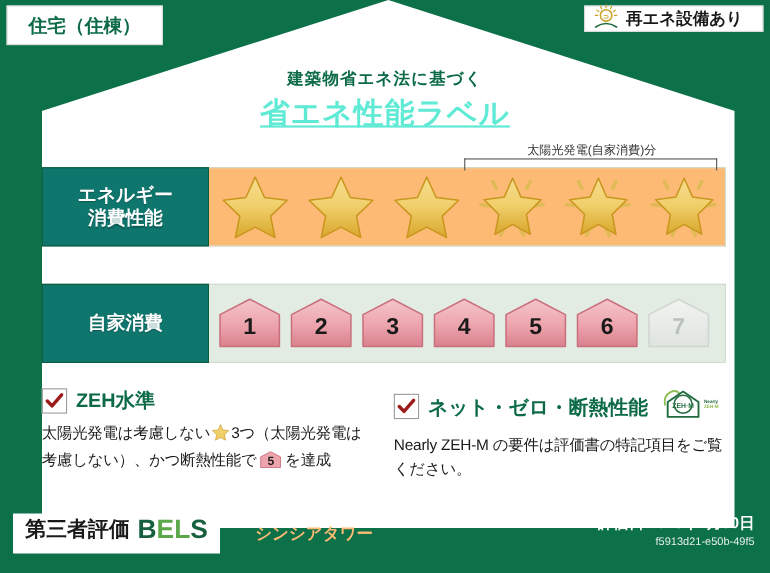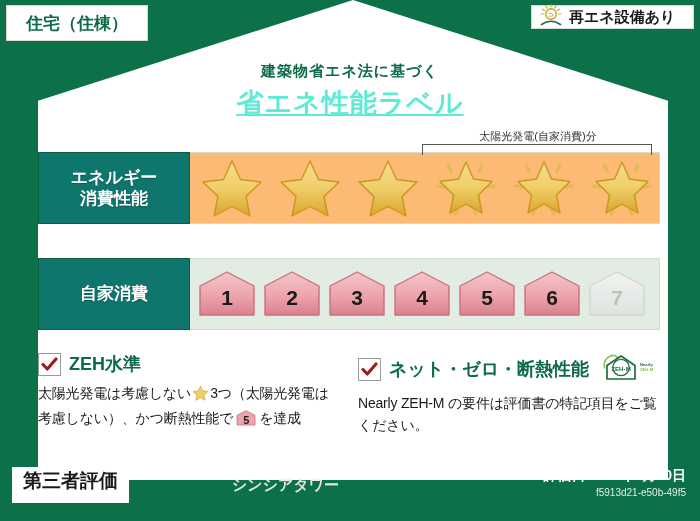--- a/index.html
+++ b/index.html
@@ -112,21 +112,21 @@
     background:#ffffff;display:flex;align-items:flex-start;padding:0 10px;
     border:1px solid #ffffff;
   }
   .bels-jp{font-size:19px;font-weight:bold;color:#1a1a1a;letter-spacing:0px;}
   .bels-en{font-size:24px;font-weight:bold;margin-left:7px;letter-spacing:0px;}
   .bels-en .b1{color:#17603f;}
   .bels-en .b2{color:#5aa84a;}
   .bels-en .b3{color:#17603f;}
   .bldg-name{
     position:absolute;left:232px;top:14px;
-    font-size:15px;font-weight:bold;color:#e5e5e5;letter-spacing:0px;
+    font-size:15px;font-weight:bold;color:#fdba74;letter-spacing:0px;
   }
   .date-wrap{position:absolute;right:14px;top:5px;text-align:right;}
   .date-line{font-size:14px;font-weight:bold;color:#ffffff;}
   .uuid-line{font-size:10px;color:#e3efe9;margin-top:2px;letter-spacing:0px;}
 </style>
 </head>
 <body>
 
 <div id="label">
 
@@ -349,20 +349,21 @@
           <text x="39" y="19" font-size="4.2" font-family="Liberation Sans, sans-serif" font-weight="bold" fill="#8fbf52">ZEH-M</text>
         </svg>
       </span>
     </div>
     <div class="zeh-body">Nearly ZEH-M の要件は評価書の特記項目をご覧ください。</div>
   </div>
 
   <div class="footer">
     <div class="bels-box">
       <span class="bels-jp">第三者評価</span>
+      <span class="bels-en"><span class="b1">B</span><span class="b2">EL</span><span class="b3">S</span></span>
     </div>
     <div class="bldg-name">シンシアタワー</div>
     <div class="date-wrap">
       <div class="date-line">評価日 2025年4月30日</div>
       <div class="uuid-line">f5913d21-e50b-49f5</div>
     </div>
   </div>
 
 </div>
 

